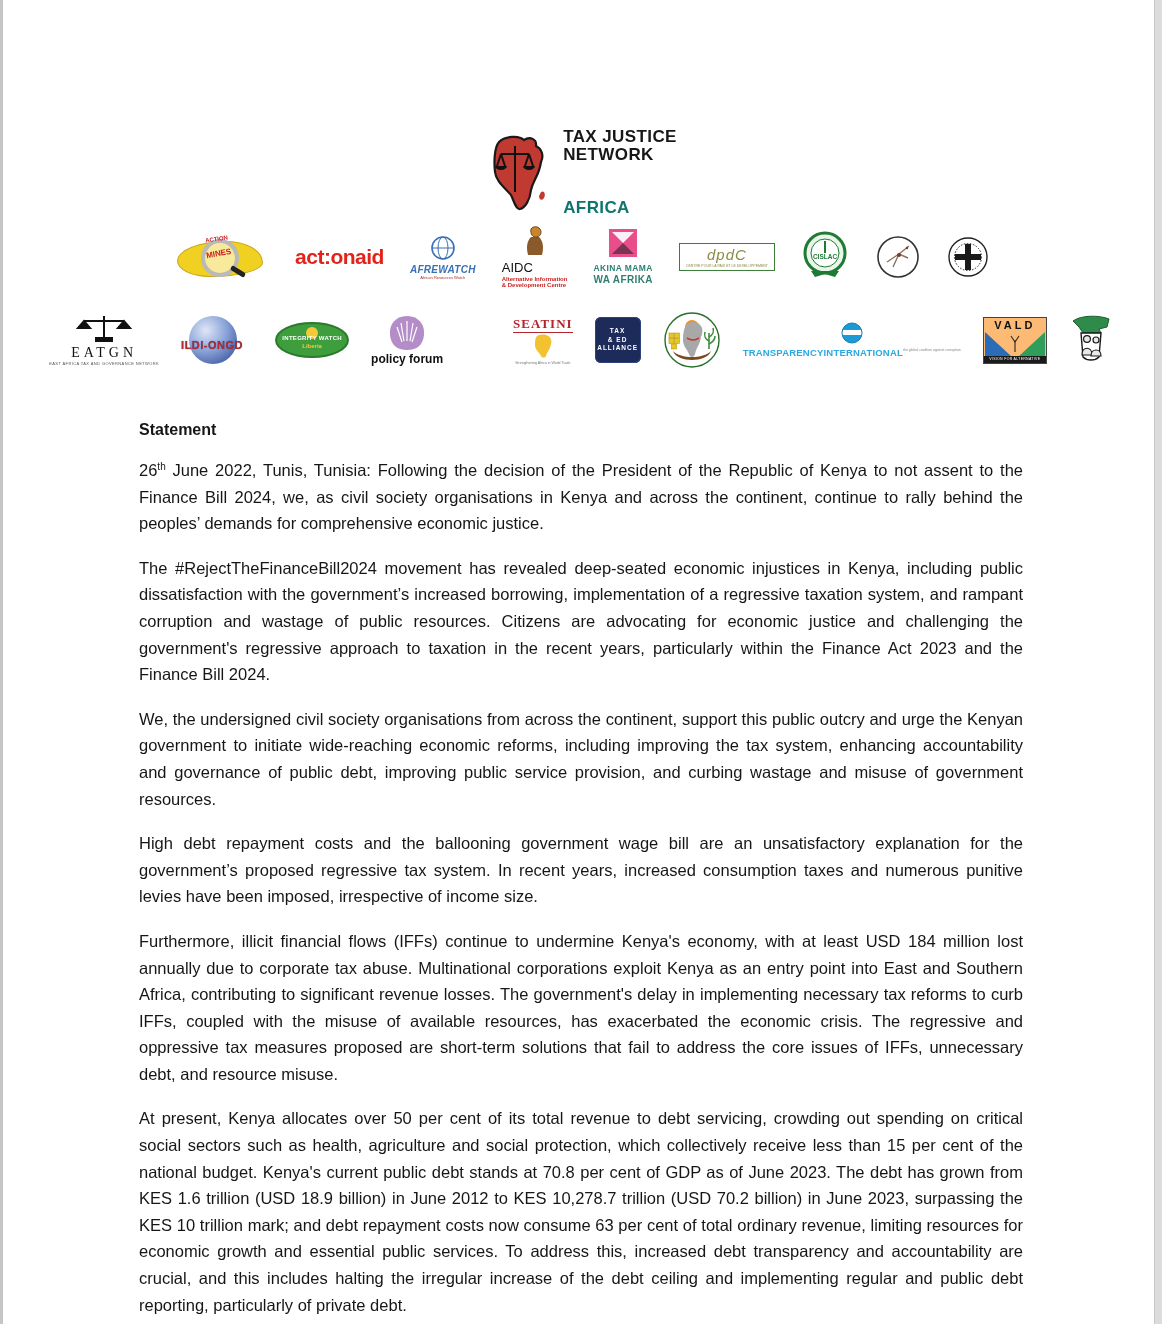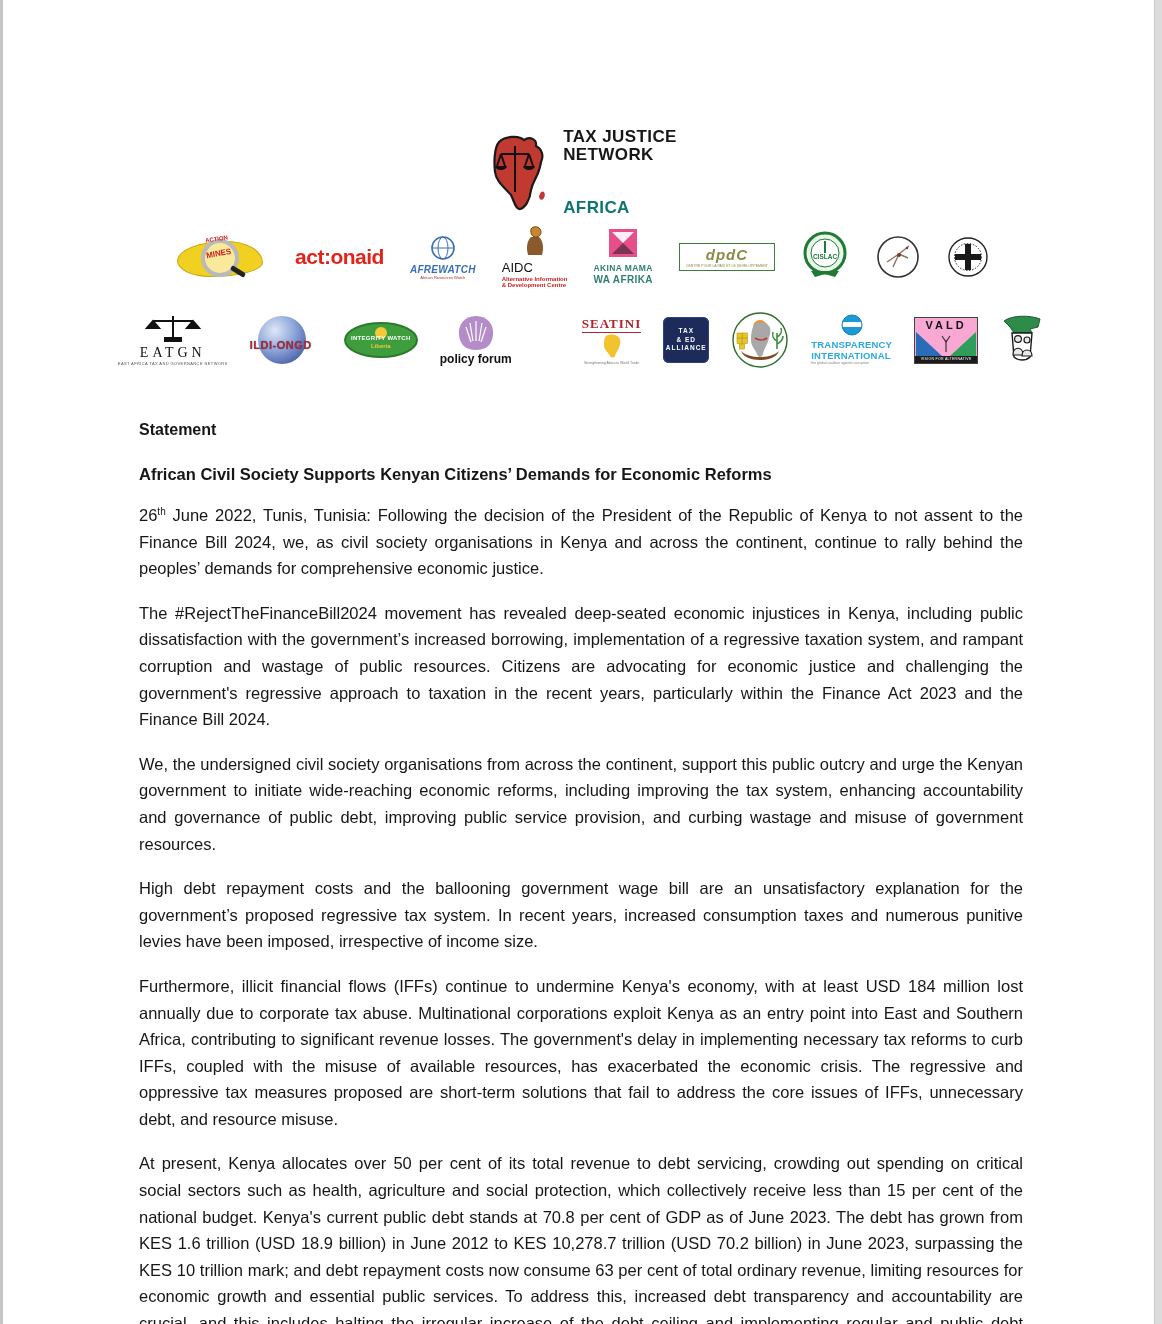--- a/index.html
+++ b/index.html
@@ -25,21 +25,21 @@
   .afre-sub{font-size:4px;color:#b03030;}
   .aidc{display:flex;align-items:center;gap:4px;}
   .aidc-txt{display:flex;flex-direction:column;align-items:flex-start;line-height:1.15;}
   .aidc-name{font-size:13px;font-weight:normal;color:#111;}
   .aidc-sub{font-size:6px;font-weight:bold;color:#cc2222;}
   .akina{display:flex;align-items:center;gap:5px;}
   .akina-txt{display:flex;flex-direction:column;align-items:flex-start;line-height:1.2;}
   .akina-l1{font-size:8.5px;font-weight:bold;color:#2f7f72;letter-spacing:.4px;}
   .akina-l2{font-size:10px;font-weight:bold;color:#2f7f72;letter-spacing:.4px;}
   .dpd-box{border:1.5px solid #3e7d3a;padding:2px 6px;display:flex;flex-direction:column;align-items:center;}
-  .dpd-main{font-size:15px;font-weight:bold;font-style:italic;color:#8a8b45;letter-spacing:1px;}
+  .dpd-main{font-size:15px;font-weight:normal;font-style:italic;color:#8a8b45;letter-spacing:1px;}
   .dpd-sub{font-size:3.5px;color:#8a8b45;margin-top:1px;}
   .am-wrap{position:relative;width:96px;height:48px;}
   .am-blob{position:absolute;left:4px;top:8px;width:84px;height:34px;background:#f0d020;border:1px solid #c9a516;border-radius:58% 42% 62% 38%/55% 60% 40% 45%;}
   .am-ring{position:absolute;left:28px;top:6px;width:30px;height:30px;border:4px solid #b9b9b9;border-radius:50%;background:rgba(255,255,255,.55);}
   .am-handle{position:absolute;left:57px;top:36px;width:16px;height:5px;background:#222;transform:rotate(32deg);border-radius:2px;}
   .am-top{position:absolute;left:32px;top:3px;font-size:6px;font-weight:bold;color:#c22;transform:rotate(-8deg);}
   .am-mid{position:absolute;left:33px;top:16px;font-size:8px;font-weight:bold;color:#c22;transform:rotate(-10deg);}
 
   .eatgn{display:flex;flex-direction:column;align-items:center;line-height:1;}
   .eatgn-name{font-family:"Liberation Serif",serif;font-size:14px;letter-spacing:4px;color:#111;margin-top:2px;}
@@ -55,24 +55,24 @@
   .iwl-l1{position:absolute;left:0;top:13px;width:74px;font-size:6px;font-weight:bold;color:#fff;letter-spacing:.3px;}
   .iwl-l2{position:absolute;left:0;top:21px;width:74px;font-size:6px;font-weight:bold;color:#f3c93a;}
   .pf{display:flex;flex-direction:column;align-items:center;}
   .pf-label{font-size:12px;font-weight:bold;color:#111;margin-top:1px;}
   .seatini{display:flex;flex-direction:column;align-items:center;margin-left:48px;}
   .seatini-name{font-family:"Liberation Serif",serif;font-size:13px;font-weight:bold;color:#b5242a;letter-spacing:1px;border-bottom:1px solid #b5242a;}
   .seatini-sub{font-size:3.5px;color:#777;margin-top:2px;}
   .taxed{width:46px;height:46px;background:#1c2b5a;border-radius:6px;display:flex;flex-direction:column;align-items:center;justify-content:center;box-shadow:inset 0 0 0 1px #31437e;}
   .taxed span{color:#fff;font-size:6.5px;font-weight:bold;letter-spacing:1px;line-height:1.35;}
   .ti{display:flex;align-items:center;gap:4px;}
-  .ti-txt{display:flex;flex-direction:column;line-height:1.1;align-items:flex-start;}
+  .ti-txt{display:flex;line-height:1.1;align-items:flex-start;}
   .ti-l1,.ti-l2{font-size:9.5px;font-weight:bold;color:#2aa9e0;letter-spacing:.2px;}
   .ti-sub{font-size:3.5px;color:#888;margin-top:1px;}
-  .vald{width:62px;display:flex;flex-direction:column;border:1px solid #444;background:#f9a8d4;}
+  .vald{width:62px;display:flex;flex-direction:column;border:1px solid #444;background:#fdba74;}
   .vald-name{font-size:11px;font-weight:bold;letter-spacing:3px;color:#111;text-align:center;padding:1px 0;}
   .vald-mid{position:relative;height:24px;}
   .vald-strip{height:7px;background:#1a1a1a;color:#fff;font-size:3.5px;text-align:center;line-height:7px;letter-spacing:.3px;}
 
   
   .doc{width:884px;margin:0 auto;padding:0;}
   .doc-heading{font-size:16px;font-weight:bold;margin-top:46px;}
   .doc-title{font-size:16.5px;font-weight:bold;margin-top:26px;}
   .doc p{font-size:16.5px;line-height:26.6px;text-align:justify;margin:18px 0 0 0;color:#161616;}
   .doc p sup{font-size:10px;line-height:0;}
@@ -315,21 +315,20 @@
             <circle cx="27" cy="27" r="3"></circle>
           <path d="M13,42 C13,33 23,33 23,42 Z"></path>
           <path d="M22,43 C22,35 32,35 32,43 Z"></path>
         </g>
       </svg>
     </div>
   </div>
 
   <div class="doc">
     <div class="doc-heading">Statement</div>
-    <div class="doc-title">African Civil Society Supports Kenyan Citizens’ Demands for Economic Reforms</div>
 
     <p><span>26</span><sup>th</sup><span> June 2022, Tunis, Tunisia: Following the decision of the President of the Republic of Kenya to not assent to the Finance Bill 2024, we, as civil society organisations in Kenya and across the continent, continue to rally behind the peoples’ demands for comprehensive economic justice.</span></p>
 
     <p>The #RejectTheFinanceBill2024 movement has revealed deep-seated economic injustices in Kenya, including public dissatisfaction with the government’s increased borrowing, implementation of a regressive taxation system, and rampant corruption and wastage of public resources. Citizens are advocating for economic justice and challenging the government's regressive approach to taxation in the recent years, particularly within the Finance Act 2023 and the Finance Bill 2024.</p>
     <p>We, the undersigned civil society organisations from across the continent, support this public outcry and urge the Kenyan government to initiate wide-reaching economic reforms, including improving the tax system, enhancing accountability and governance of public debt, improving public service provision, and curbing wastage and misuse of government resources.</p>
     <p>High debt repayment costs and the ballooning government wage bill are an unsatisfactory explanation for the government’s proposed regressive tax system. In recent years, increased consumption taxes and numerous punitive levies have been imposed, irrespective of income size.</p>
     <p>Furthermore, illicit financial flows (IFFs) continue to undermine Kenya's economy, with at least USD 184 million lost annually due to corporate tax abuse. Multinational corporations exploit Kenya as an entry point into East and Southern Africa, contributing to significant revenue losses. The government's delay in implementing necessary tax reforms to curb IFFs, coupled with the misuse of available resources, has exacerbated the economic crisis. The regressive and oppressive tax measures proposed are short-term solutions that fail to address the core issues of IFFs, unnecessary debt, and resource misuse.</p>
     <p>At present, Kenya allocates over 50 per cent of its total revenue to debt servicing, crowding out spending on critical social sectors such as health, agriculture and social protection, which collectively receive less than 15 per cent of the national budget. Kenya's current public debt stands at 70.8 per cent of GDP as of June 2023. The debt has grown from KES 1.6 trillion (USD 18.9 billion) in June 2012 to KES 10,278.7 trillion (USD 70.2 billion) in June 2023, surpassing the KES 10 trillion mark; and debt repayment costs now consume 63 per cent of total ordinary revenue, limiting resources for economic growth and essential public services. To address this, increased debt transparency and accountability are crucial, and this includes halting the irregular increase of the debt ceiling and implementing regular and public debt reporting, particularly of private debt.</p>
   </div>
 </div>

